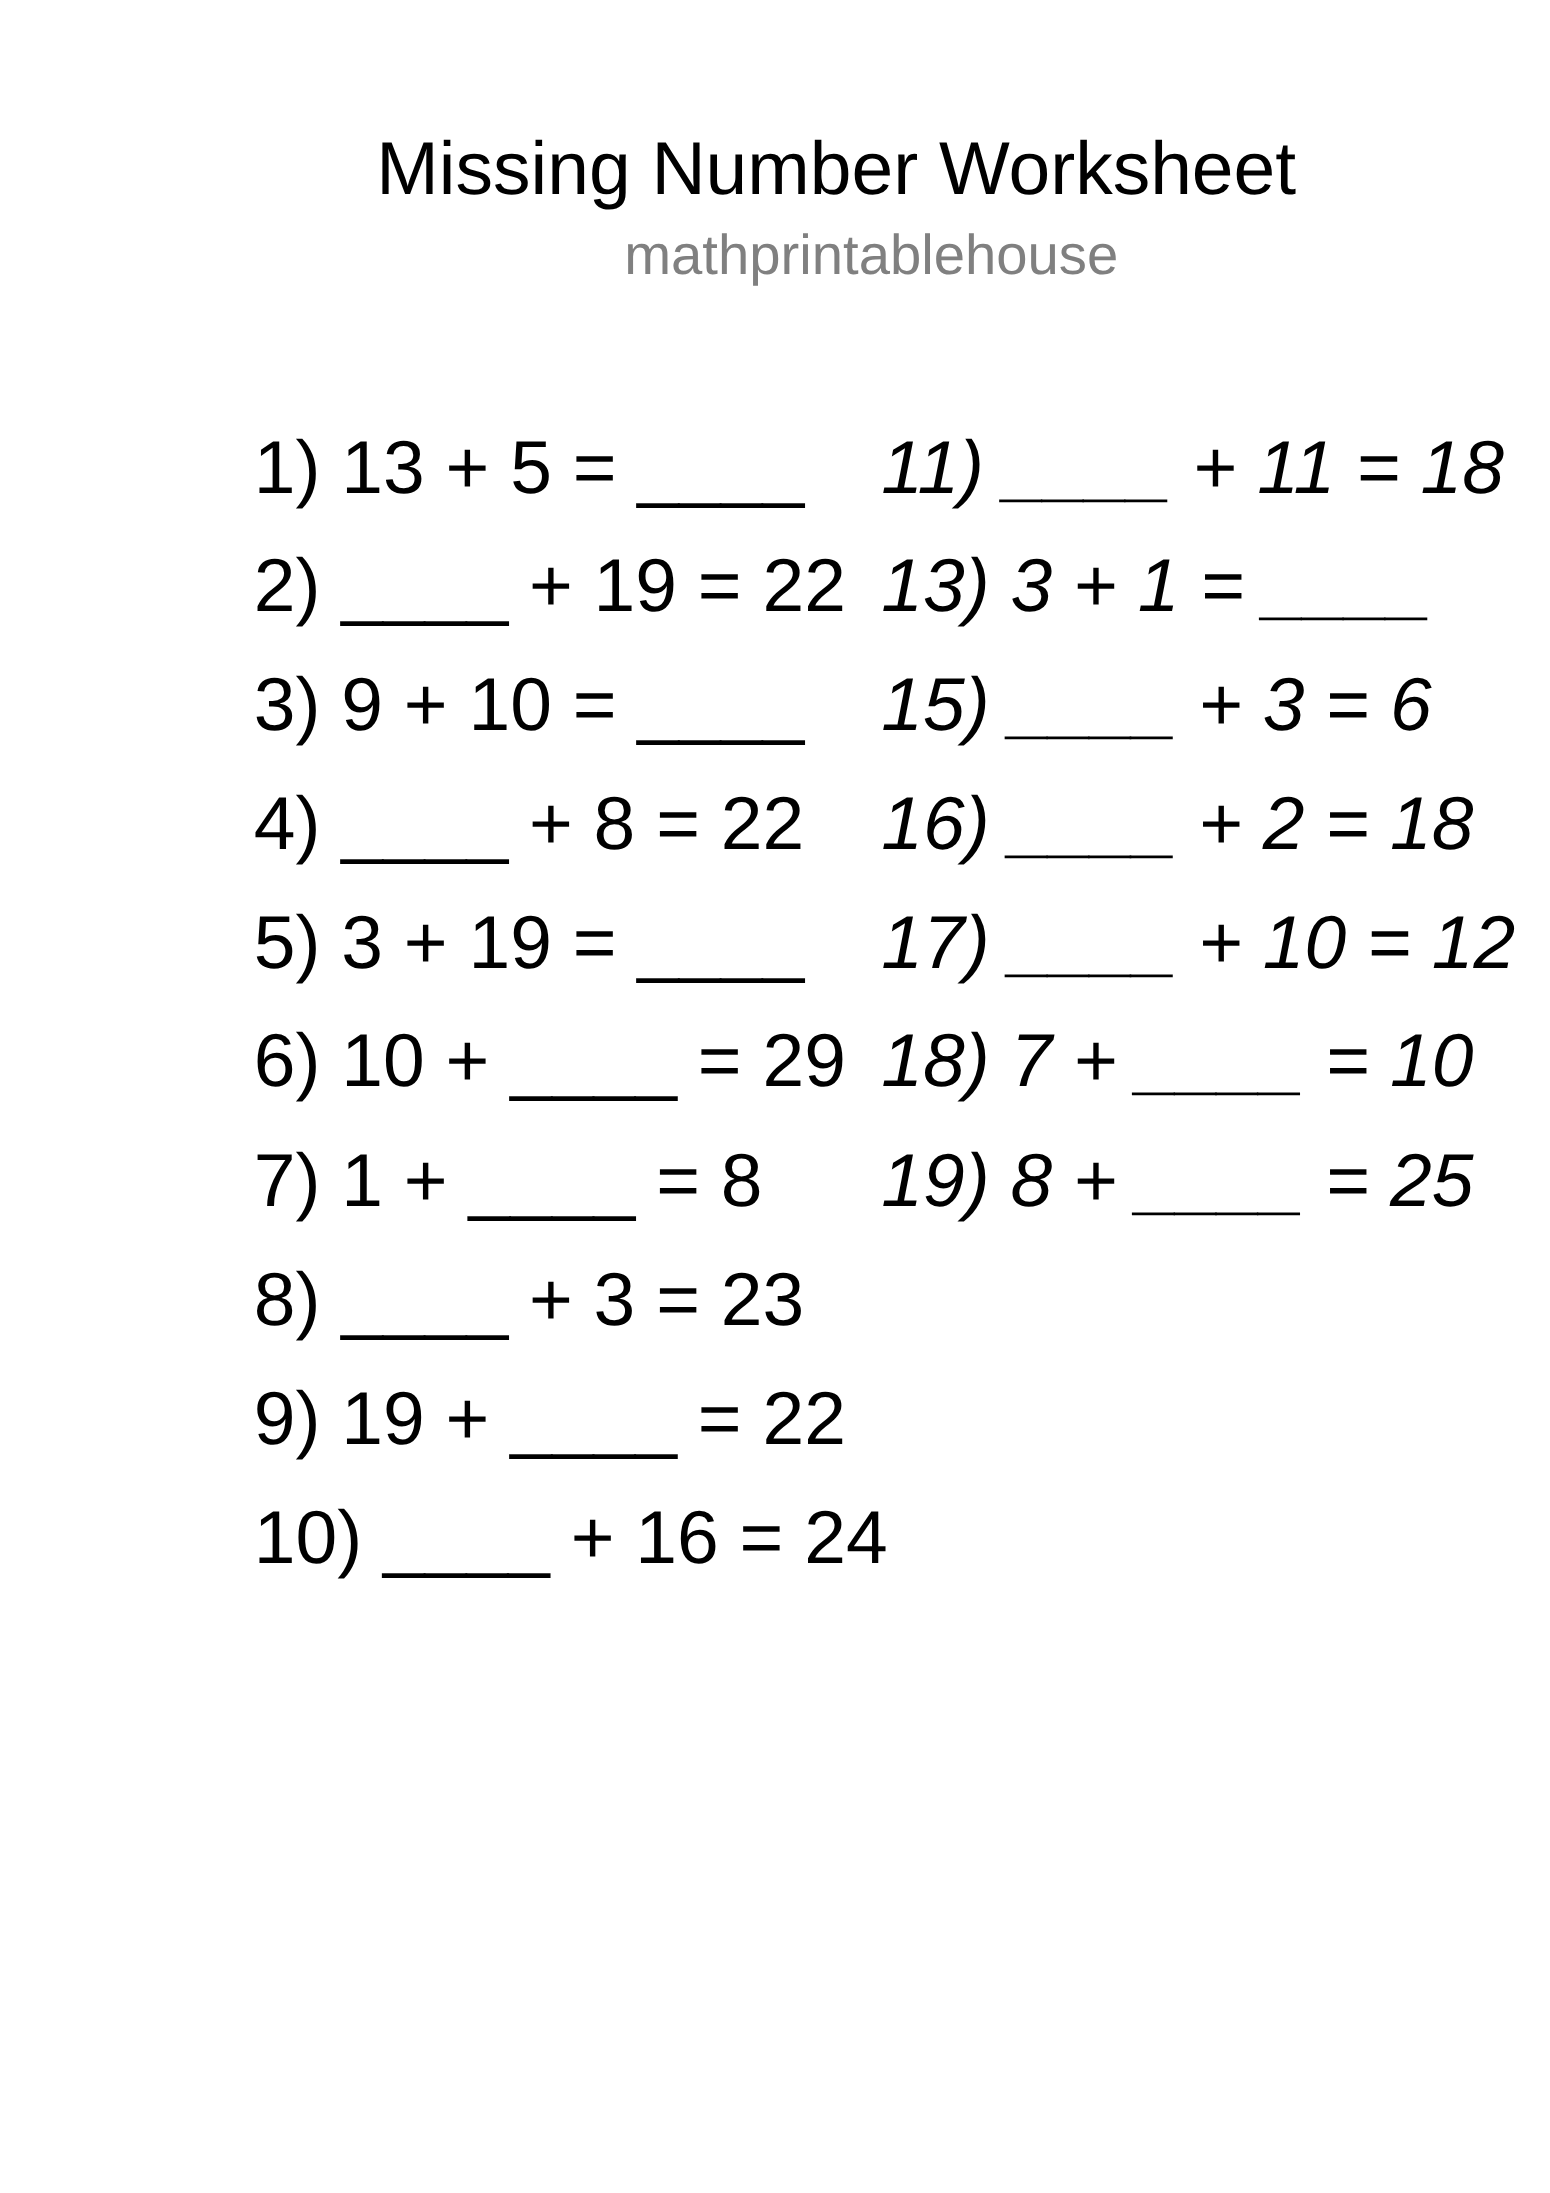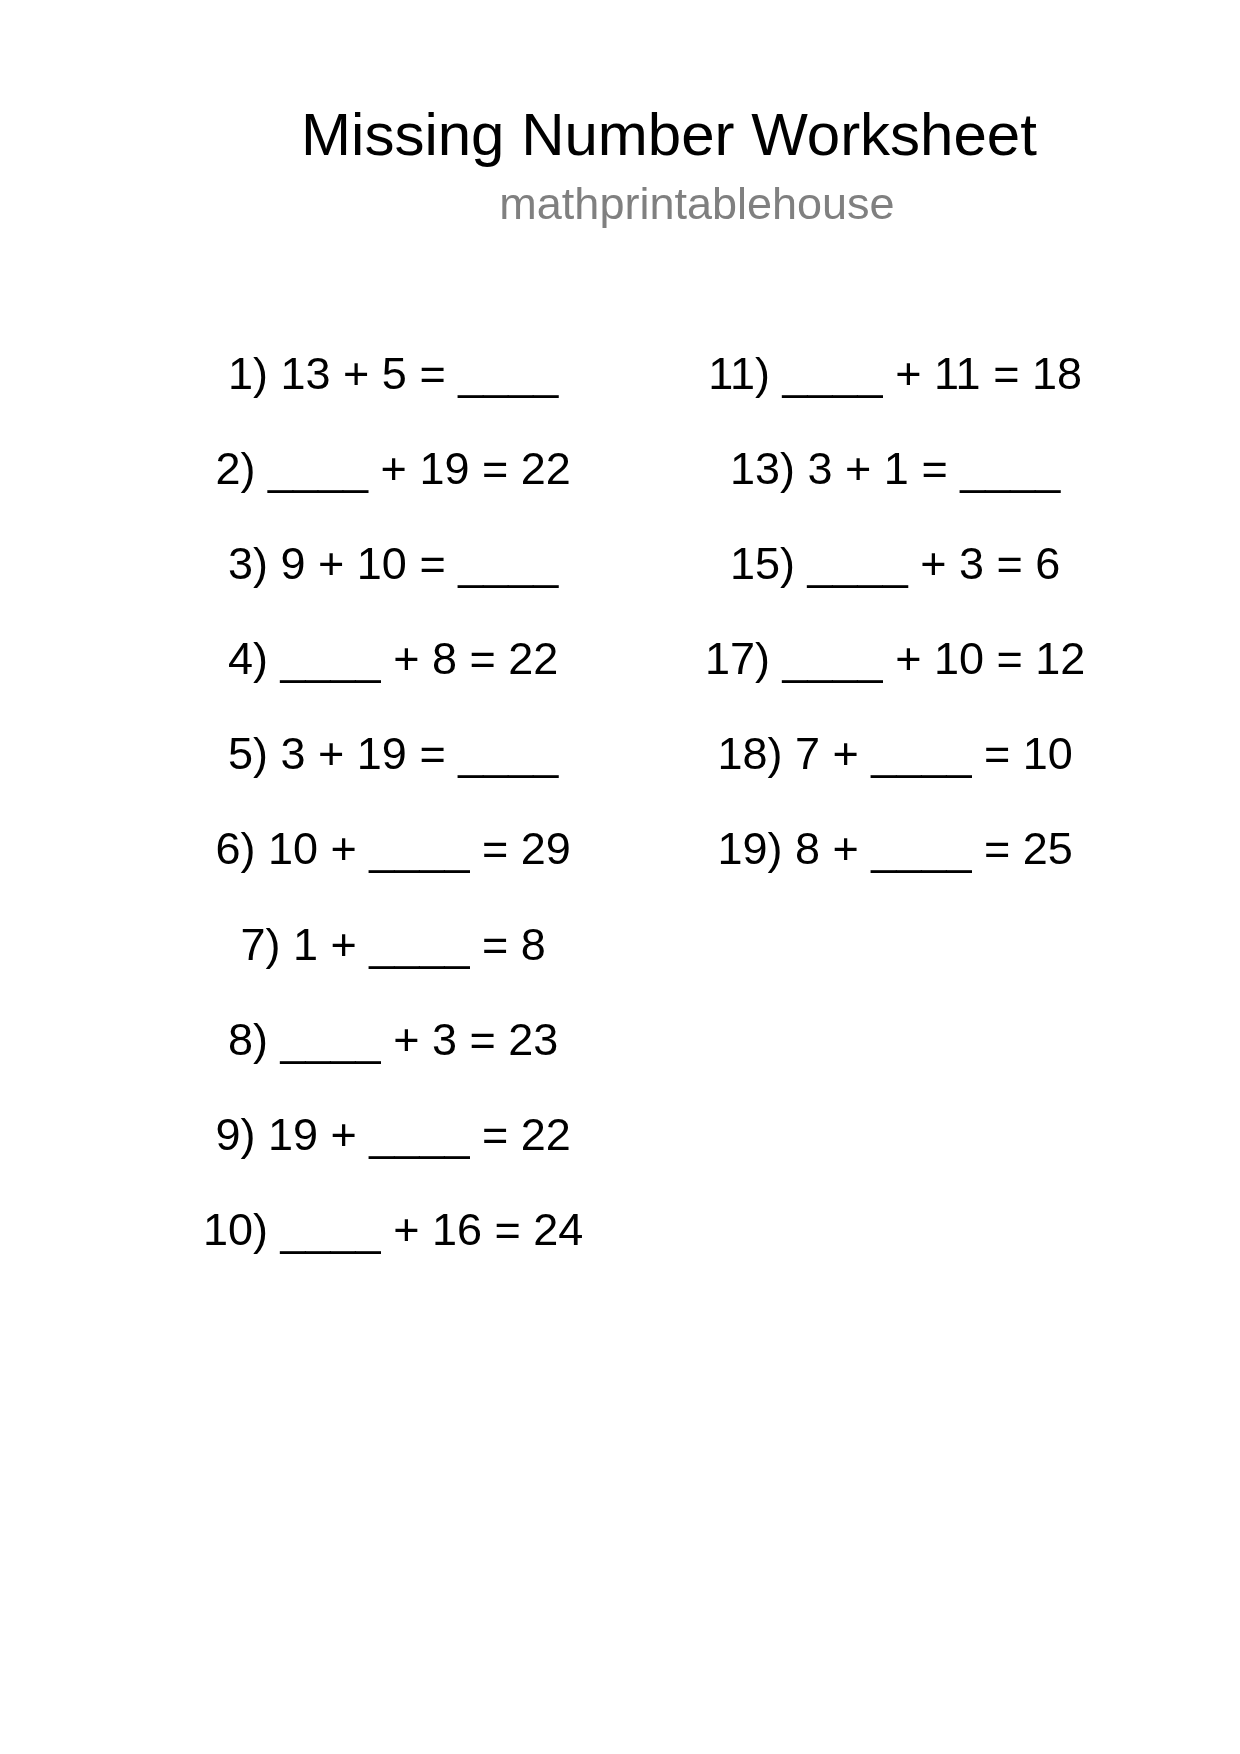--- a/index.html
+++ b/index.html
@@ -34,27 +34,26 @@
       font-size: 45px;
       line-height: 56px;
       color: #808080;
       white-space: nowrap;
     }
     .column {
       position: absolute;
       top: 346px;
     }
     .col-left { left: 203px; }
-    .col-right { left: 705px; }
+    .col-right { left: 705px; font-style: italic; }
     .problem {
       height: 95.1px;
-      font-size: 45px;
+      font-size: 60px;
       line-height: 56px;
       white-space: pre;
-      text-align: center;
     }
   </style>
 </head>
 <body>
 
 <div class="title">Missing Number Worksheet</div>
 <div class="subtitle">mathprintablehouse</div>
 
 <div class="column col-left">
   <div class="problem">1) 13 + 5 = ____</div>
@@ -66,16 +65,17 @@
   <div class="problem">7) 1 + ____ = 8</div>
   <div class="problem">8) ____ + 3 = 23</div>
   <div class="problem">9) 19 + ____ = 22</div>
   <div class="problem">10) ____ + 16 = 24</div>
 </div>
 
 <div class="column col-right">
   <div class="problem">11) ____ + 11 = 18</div>
   <div class="problem">13) 3 + 1 = ____</div>
   <div class="problem">15) ____ + 3 = 6</div>
+  <div class="problem">16) ____ + 2 = 18</div>
   <div class="problem">17) ____ + 10 = 12</div>
   <div class="problem">18) 7 + ____ = 10</div>
   <div class="problem">19) 8 + ____ = 25</div>
 </div>
 
 </body></html>

